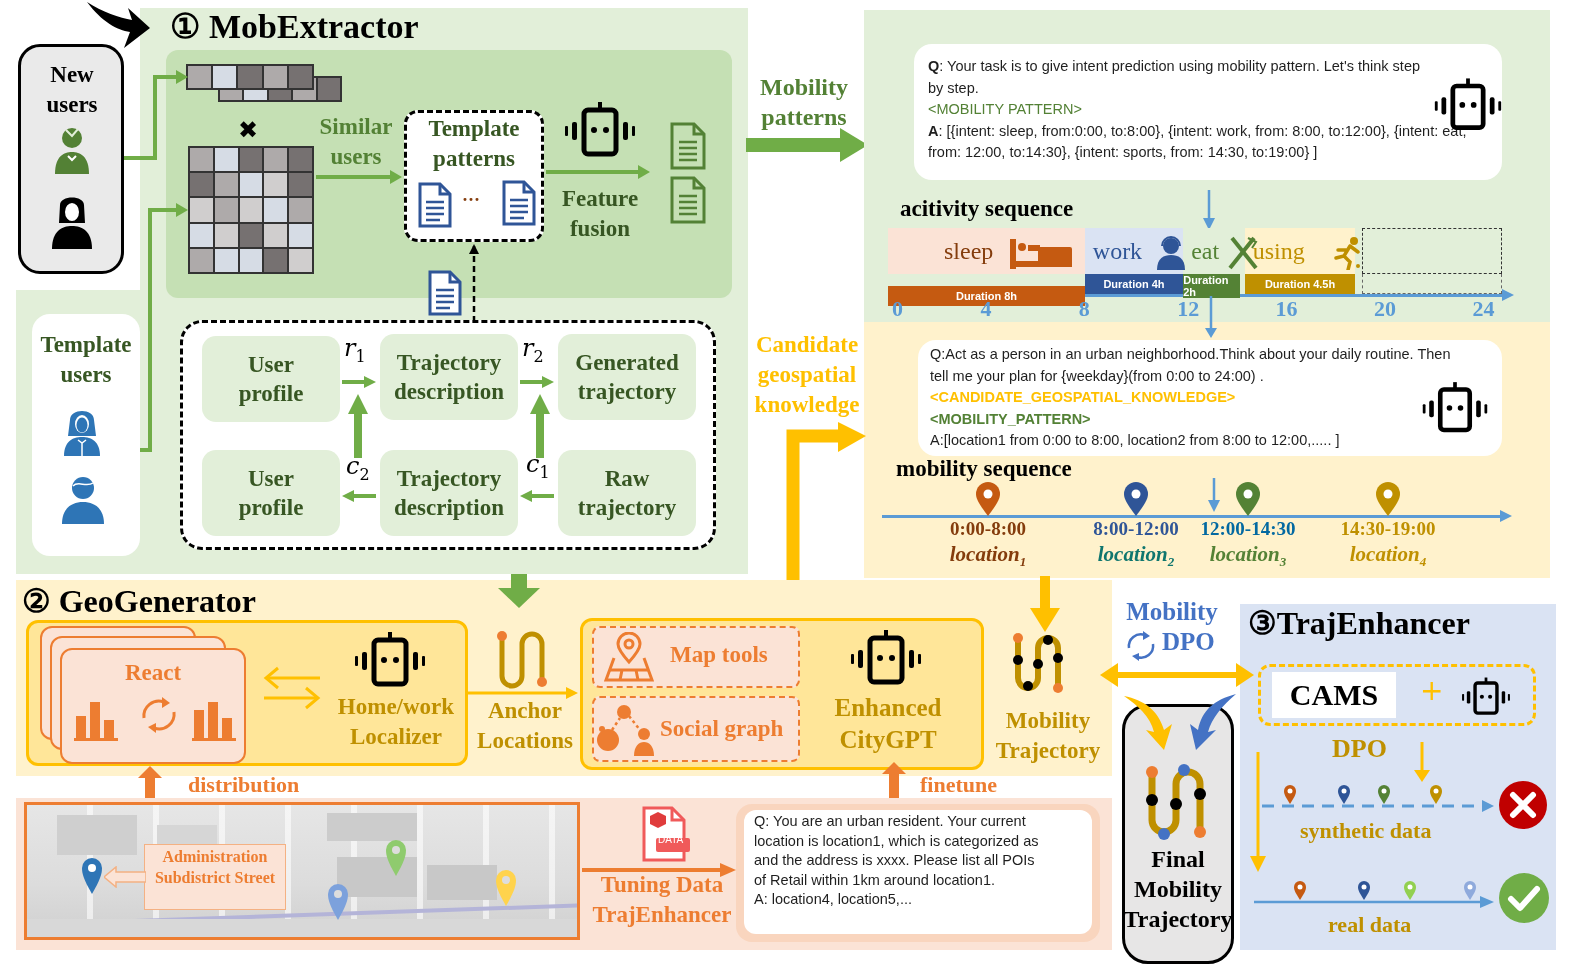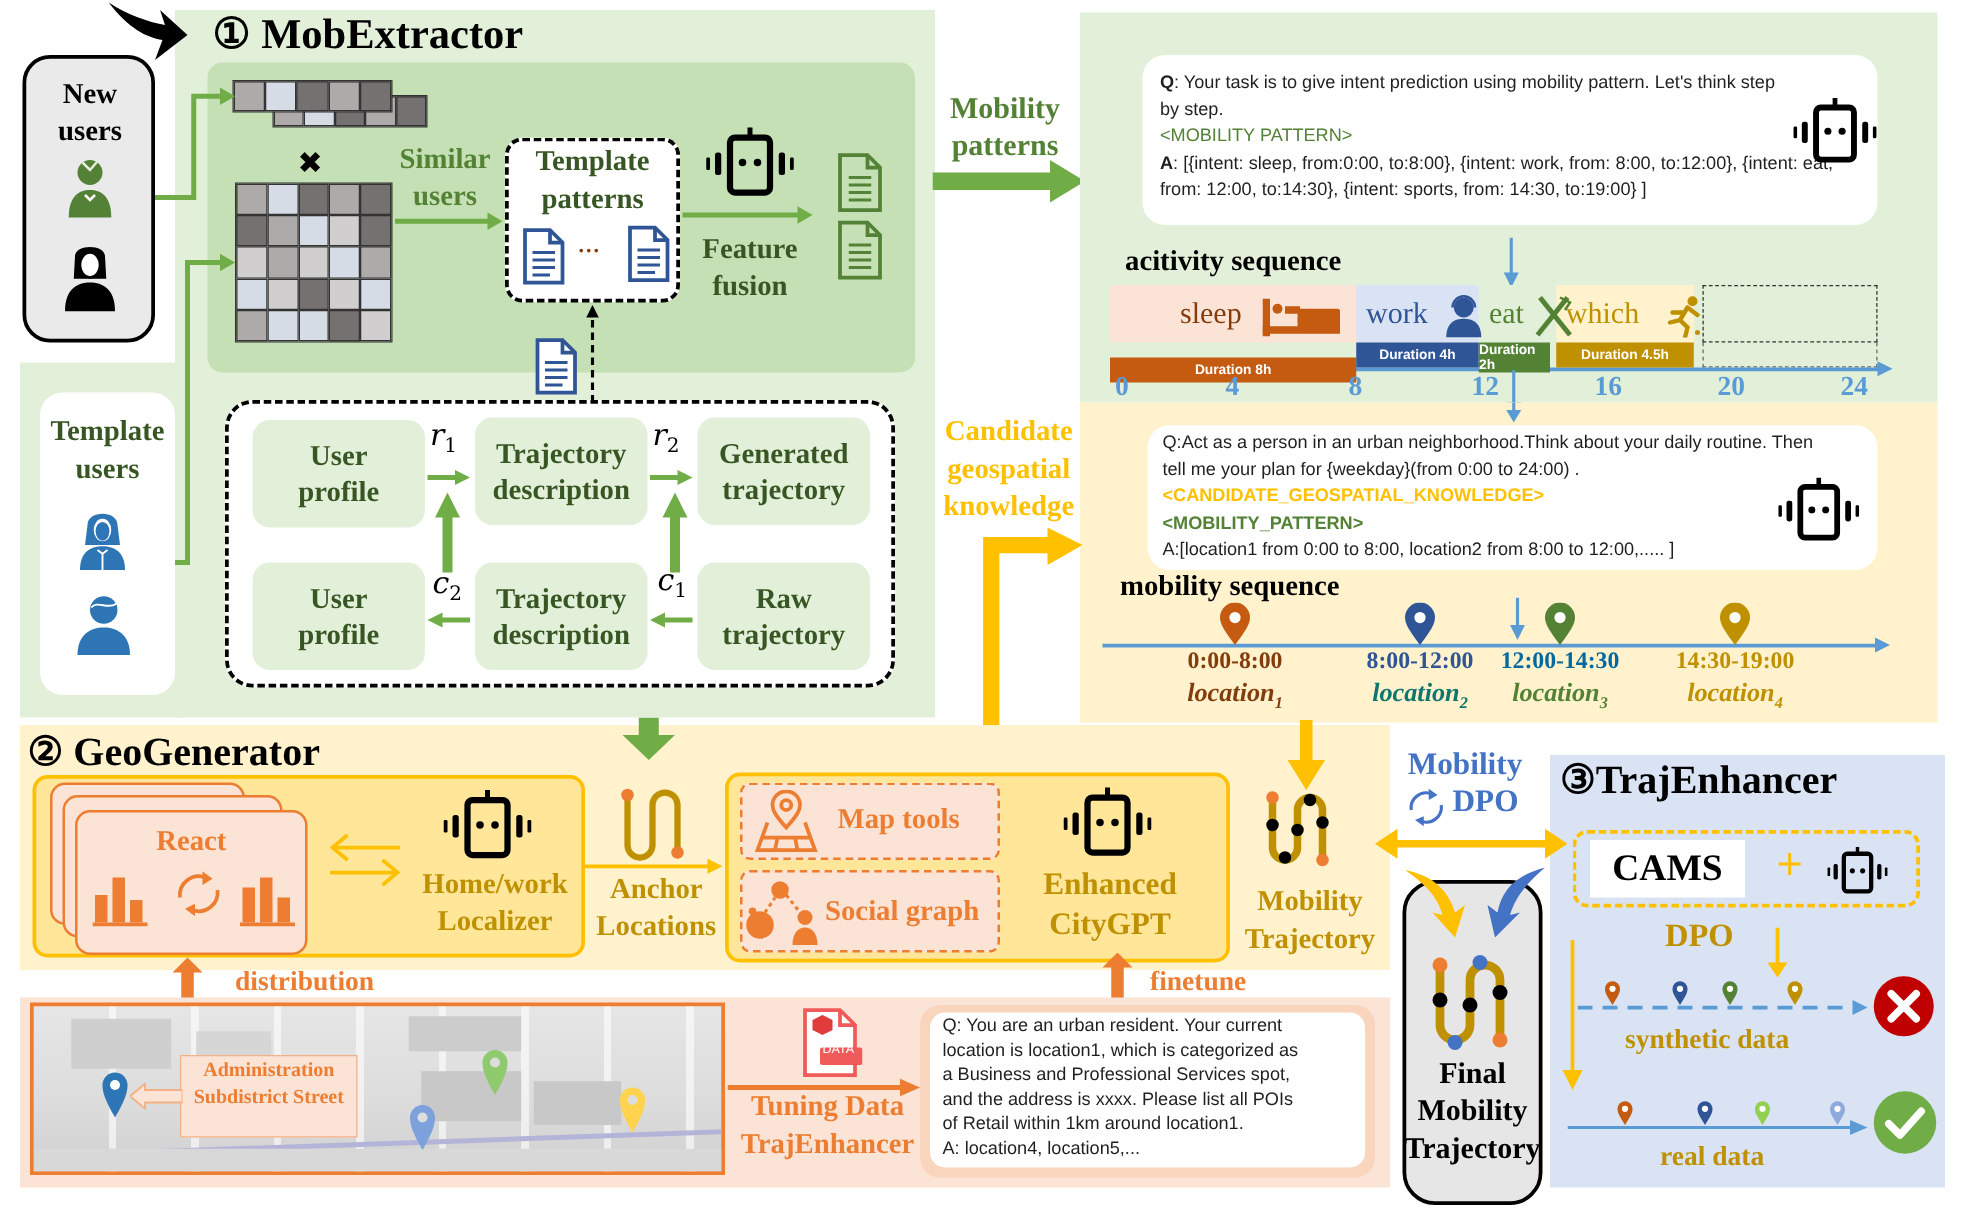--- a/index.html
+++ b/index.html
@@ -252,21 +252,21 @@
     <div class="seg" style="left: 0px; top: 46px; width: 197px; height: 20px; background: rgb(197, 90, 17); margin-top: 12px;">Duration 8h</div>
     <div class="seg-top" style="left: 196.8px; top: 0px; width: 98.4px; height: 46px; background: rgb(218, 227, 243); color: rgb(47, 85, 151); padding-left: 8px; font-family: &quot;Liberation Serif&quot;, &quot;DejaVu Serif&quot;, serif;">
       <span>work</span>
     </div>
     <div class="seg" style="left: 196.8px; top: 46px; width: 98.4px; height: 20px; background: rgb(47, 85, 151);">Duration 4h</div>
     <div class="seg-top" style="left: 295.2px; top: 0px; width: 57.2px; height: 46px; background: rgb(226, 239, 217); color: rgb(84, 130, 53); padding-left: 8px; font-family: &quot;Liberation Serif&quot;, &quot;DejaVu Serif&quot;, serif;">
       <span>eat</span>
     </div>
     <div class="seg" style="left: 295.2px; top: 46px; width: 57.2px; height: 24px; background: rgb(84, 130, 53);">Duration 2h</div>
     <div class="seg-top" style="left: 356.7px; top: 0px; width: 110.7px; height: 46px; background: rgb(255, 242, 204); color: rgb(191, 144, 0); padding-left: 8px; font-family: &quot;Liberation Serif&quot;, &quot;DejaVu Serif&quot;, serif;">
-      <span>which</span>
+      <span>using</span>
     </div>
     <div class="seg" style="left: 356.7px; top: 46px; width: 110.7px; height: 20px; background: rgb(191, 144, 0);">Duration 4.5h</div>
     <div class="tick" style="left: 4px; top: 68px;">0</div>
     <div class="tick" style="left: 92.4px; top: 68px;">4</div>
     <div class="tick" style="left: 190.8px; top: 68px;">8</div>
     <div class="tick" style="left: 289.2px; top: 68px;">12</div>
     <div class="tick" style="left: 387.6px; top: 68px;">16</div>
     <div class="tick" style="left: 486px; top: 68px;">20</div>
     <div class="tick" style="left: 584.4px; top: 68px;">24</div>
   </div>
@@ -523,21 +523,20 @@
 <svg class="abs" style="left:582px;top:860px;" width="156" height="20" viewBox="0 0 156 20">
   <line x1="0" y1="10" x2="140" y2="10" stroke="#ed7d31" stroke-width="4"></line>
     <polygon points="138,3 154,10 138,17" fill="#ed7d31"></polygon>
 </svg>
 <div class="abs serif-b center orange-text" style="left:588px;top:870px;width:148px;font-size:23px;line-height:30px;">Tuning Data TrajEnhancer</div>
 
 <div class="abs" style="left:736px;top:804px;width:364px;height:138px;background:#f8cbad;border-radius:16px;opacity:0.6;"></div>
 <div class="abs bubble" style="left:744px;top:810px;width:348px;height:124px;border-radius:12px;padding:2px 10px;font-size:14.5px;line-height:19.5px;">
   <div>Q: You are an urban resident. Your current</div>
   <div>location is location1, which is categorized as</div>
-  <div>a Business and Professional Services spot,</div>
   <div>and the address is xxxx. Please list all POIs</div>
   <div>of Retail within 1km around location1.</div>
   <div>A:  location4, location5,...</div>
 </div>
 
 <div class="abs bg-blue-light" style="left:1240px;top:604px;width:316px;height:346px;"></div>
 <div class="abs serif-b" style="left:1248px;top:604px;font-size:32px;color:#000;">
   <span>③</span><span>TrajEnhancer</span>
 </div>
 <div class="abs serif-b center blue-text" style="left:1116px;top:598px;width:112px;font-size:25px;">Mobility</div>

